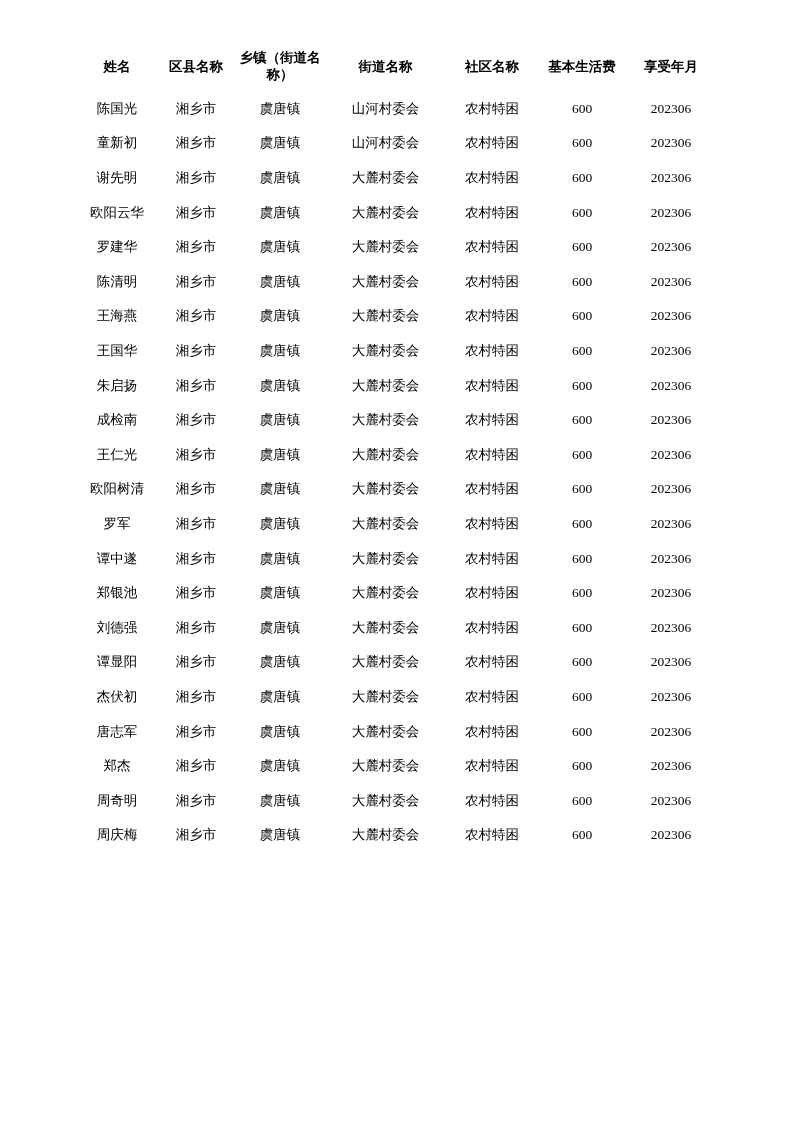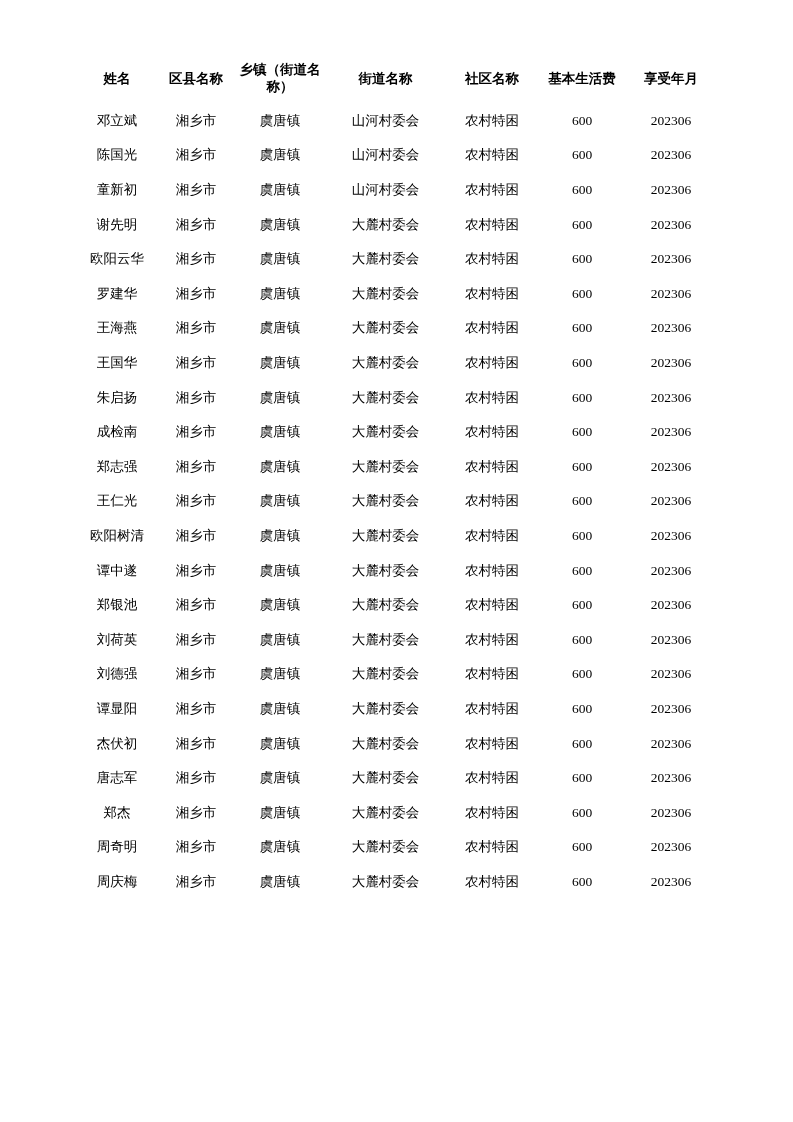--- a/index.html
+++ b/index.html
@@ -11,21 +11,21 @@
     width: 793px;
     height: 1122px;
     font-family: "Liberation Serif", "DejaVu Serif", serif;
     color: #000000;
     -webkit-font-smoothing: antialiased;
   }
   .page {
     width: 793px;
     height: 968px;
     box-sizing: border-box;
-    padding: 56px 78px 0 78px;
+    padding: 44px 78px 0 78px;
     position: relative;
   }
   table.roster {
     width: 637px;
     border-collapse: collapse;
     table-layout: fixed;
   }
   table.roster th,
   table.roster td {
     text-align: center;
@@ -93,21 +93,21 @@
             <span class="th-wrap">基本生活费</span>
           </th>
         <th>
             <span class="th-wrap">享受年月</span>
           </th>
       </tr>
     </thead>
     <tbody id="roster-body">
         <tr>
           <td>
-            <span class="cell">邓立斌</span>
+            <span class="cell">陈国光</span>
           </td>
           <td>
             <span class="cell">湘乡市</span>
           </td>
           <td>
             <span class="cell">虞唐镇</span>
           </td>
           <td>
             <span class="cell">山河村委会</span>
           </td>
@@ -116,21 +116,21 @@
           </td>
           <td>
             <span class="cell">600</span>
           </td>
           <td>
             <span class="cell">202306</span>
           </td>
         </tr>
         <tr>
           <td>
-            <span class="cell">陈国光</span>
+            <span class="cell">童新初</span>
           </td>
           <td>
             <span class="cell">湘乡市</span>
           </td>
           <td>
             <span class="cell">虞唐镇</span>
           </td>
           <td>
             <span class="cell">山河村委会</span>
           </td>
@@ -139,43 +139,20 @@
           </td>
           <td>
             <span class="cell">600</span>
           </td>
           <td>
             <span class="cell">202306</span>
           </td>
         </tr>
         <tr>
           <td>
-            <span class="cell">童新初</span>
-          </td>
-          <td>
-            <span class="cell">湘乡市</span>
-          </td>
-          <td>
-            <span class="cell">虞唐镇</span>
-          </td>
-          <td>
-            <span class="cell">山河村委会</span>
-          </td>
-          <td>
-            <span class="cell">农村特困</span>
-          </td>
-          <td>
-            <span class="cell">600</span>
-          </td>
-          <td>
-            <span class="cell">202306</span>
-          </td>
-        </tr>
-        <tr>
-          <td>
             <span class="cell">谢先明</span>
           </td>
           <td>
             <span class="cell">湘乡市</span>
           </td>
           <td>
             <span class="cell">虞唐镇</span>
           </td>
           <td>
             <span class="cell">大麓村委会</span>
@@ -231,20 +208,43 @@
           </td>
           <td>
             <span class="cell">600</span>
           </td>
           <td>
             <span class="cell">202306</span>
           </td>
         </tr>
         <tr>
           <td>
+            <span class="cell">陈清明</span>
+          </td>
+          <td>
+            <span class="cell">湘乡市</span>
+          </td>
+          <td>
+            <span class="cell">虞唐镇</span>
+          </td>
+          <td>
+            <span class="cell">大麓村委会</span>
+          </td>
+          <td>
+            <span class="cell">农村特困</span>
+          </td>
+          <td>
+            <span class="cell">600</span>
+          </td>
+          <td>
+            <span class="cell">202306</span>
+          </td>
+        </tr>
+        <tr>
+          <td>
             <span class="cell">王海燕</span>
           </td>
           <td>
             <span class="cell">湘乡市</span>
           </td>
           <td>
             <span class="cell">虞唐镇</span>
           </td>
           <td>
             <span class="cell">大麓村委会</span>
@@ -323,43 +323,20 @@
           </td>
           <td>
             <span class="cell">600</span>
           </td>
           <td>
             <span class="cell">202306</span>
           </td>
         </tr>
         <tr>
           <td>
-            <span class="cell">郑志强</span>
-          </td>
-          <td>
-            <span class="cell">湘乡市</span>
-          </td>
-          <td>
-            <span class="cell">虞唐镇</span>
-          </td>
-          <td>
-            <span class="cell">大麓村委会</span>
-          </td>
-          <td>
-            <span class="cell">农村特困</span>
-          </td>
-          <td>
-            <span class="cell">600</span>
-          </td>
-          <td>
-            <span class="cell">202306</span>
-          </td>
-        </tr>
-        <tr>
-          <td>
             <span class="cell">王仁光</span>
           </td>
           <td>
             <span class="cell">湘乡市</span>
           </td>
           <td>
             <span class="cell">虞唐镇</span>
           </td>
           <td>
             <span class="cell">大麓村委会</span>
@@ -392,20 +369,43 @@
           </td>
           <td>
             <span class="cell">600</span>
           </td>
           <td>
             <span class="cell">202306</span>
           </td>
         </tr>
         <tr>
           <td>
+            <span class="cell">罗军</span>
+          </td>
+          <td>
+            <span class="cell">湘乡市</span>
+          </td>
+          <td>
+            <span class="cell">虞唐镇</span>
+          </td>
+          <td>
+            <span class="cell">大麓村委会</span>
+          </td>
+          <td>
+            <span class="cell">农村特困</span>
+          </td>
+          <td>
+            <span class="cell">600</span>
+          </td>
+          <td>
+            <span class="cell">202306</span>
+          </td>
+        </tr>
+        <tr>
+          <td>
             <span class="cell">谭中遂</span>
           </td>
           <td>
             <span class="cell">湘乡市</span>
           </td>
           <td>
             <span class="cell">虞唐镇</span>
           </td>
           <td>
             <span class="cell">大麓村委会</span>
@@ -416,43 +416,20 @@
           <td>
             <span class="cell">600</span>
           </td>
           <td>
             <span class="cell">202306</span>
           </td>
         </tr>
         <tr>
           <td>
             <span class="cell">郑银池</span>
-          </td>
-          <td>
-            <span class="cell">湘乡市</span>
-          </td>
-          <td>
-            <span class="cell">虞唐镇</span>
-          </td>
-          <td>
-            <span class="cell">大麓村委会</span>
-          </td>
-          <td>
-            <span class="cell">农村特困</span>
-          </td>
-          <td>
-            <span class="cell">600</span>
-          </td>
-          <td>
-            <span class="cell">202306</span>
-          </td>
-        </tr>
-        <tr>
-          <td>
-            <span class="cell">刘荷英</span>
           </td>
           <td>
             <span class="cell">湘乡市</span>
           </td>
           <td>
             <span class="cell">虞唐镇</span>
           </td>
           <td>
             <span class="cell">大麓村委会</span>
           </td>

